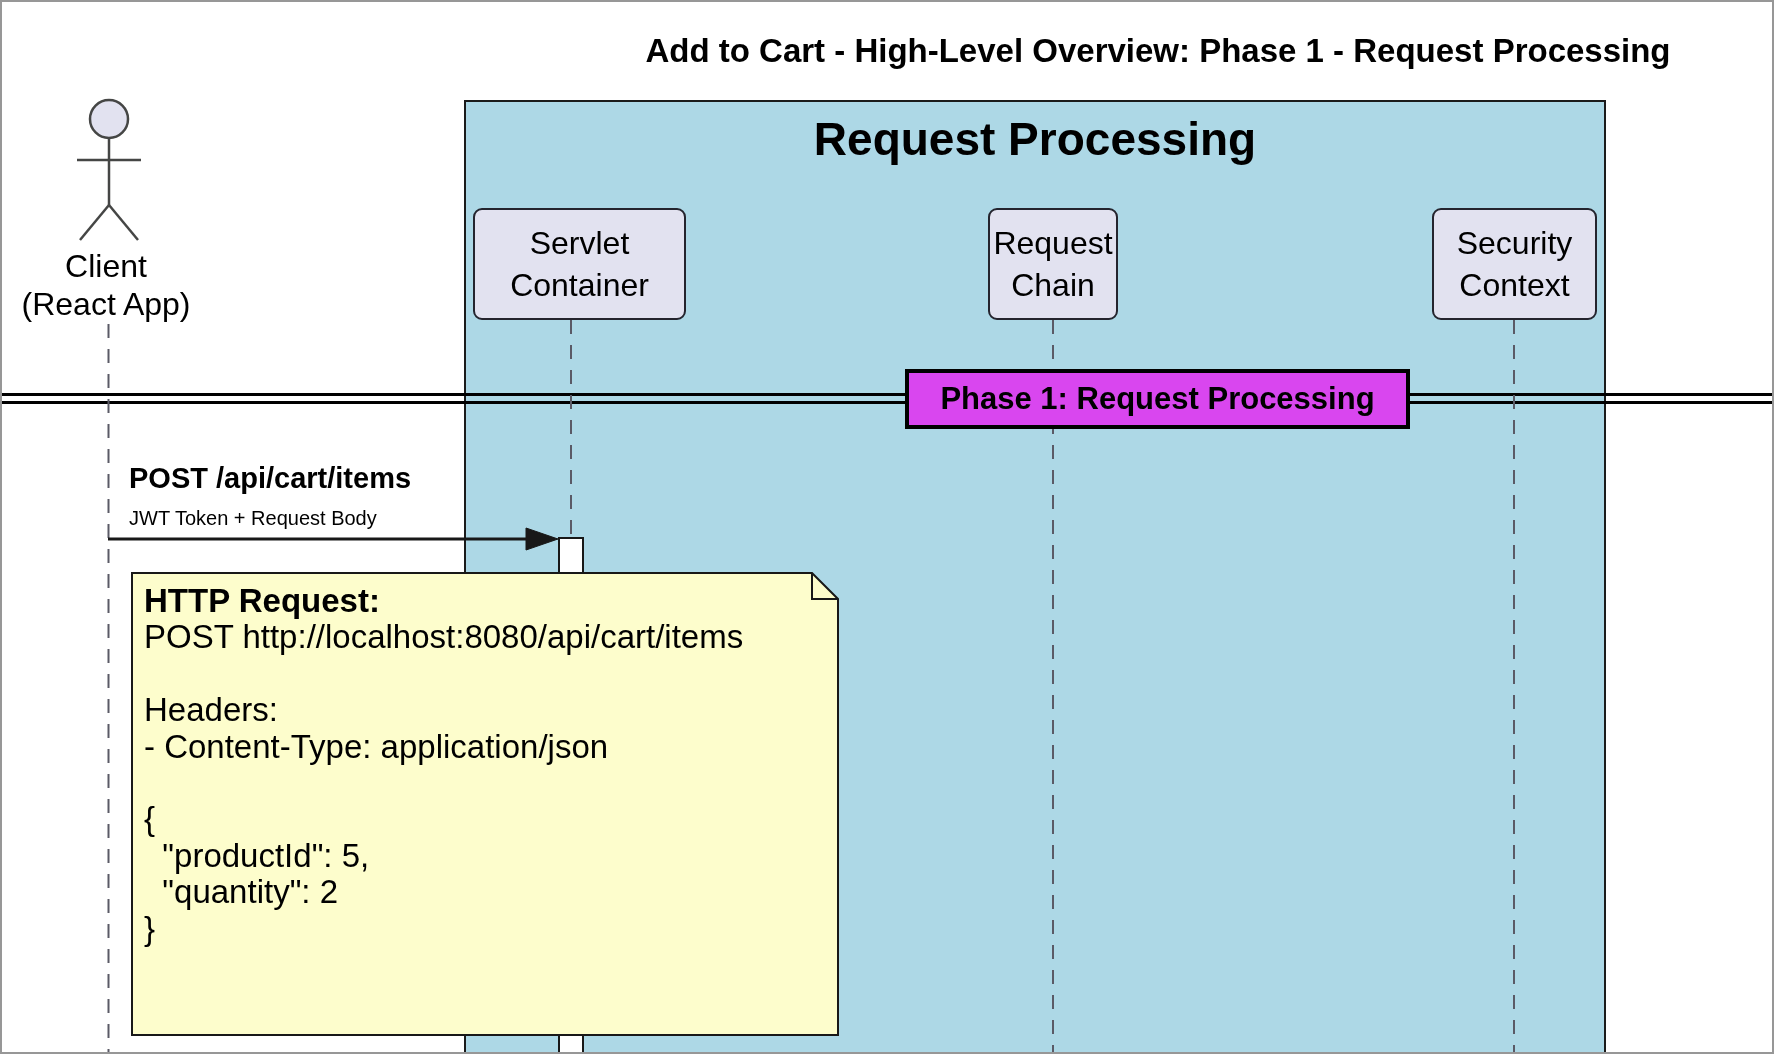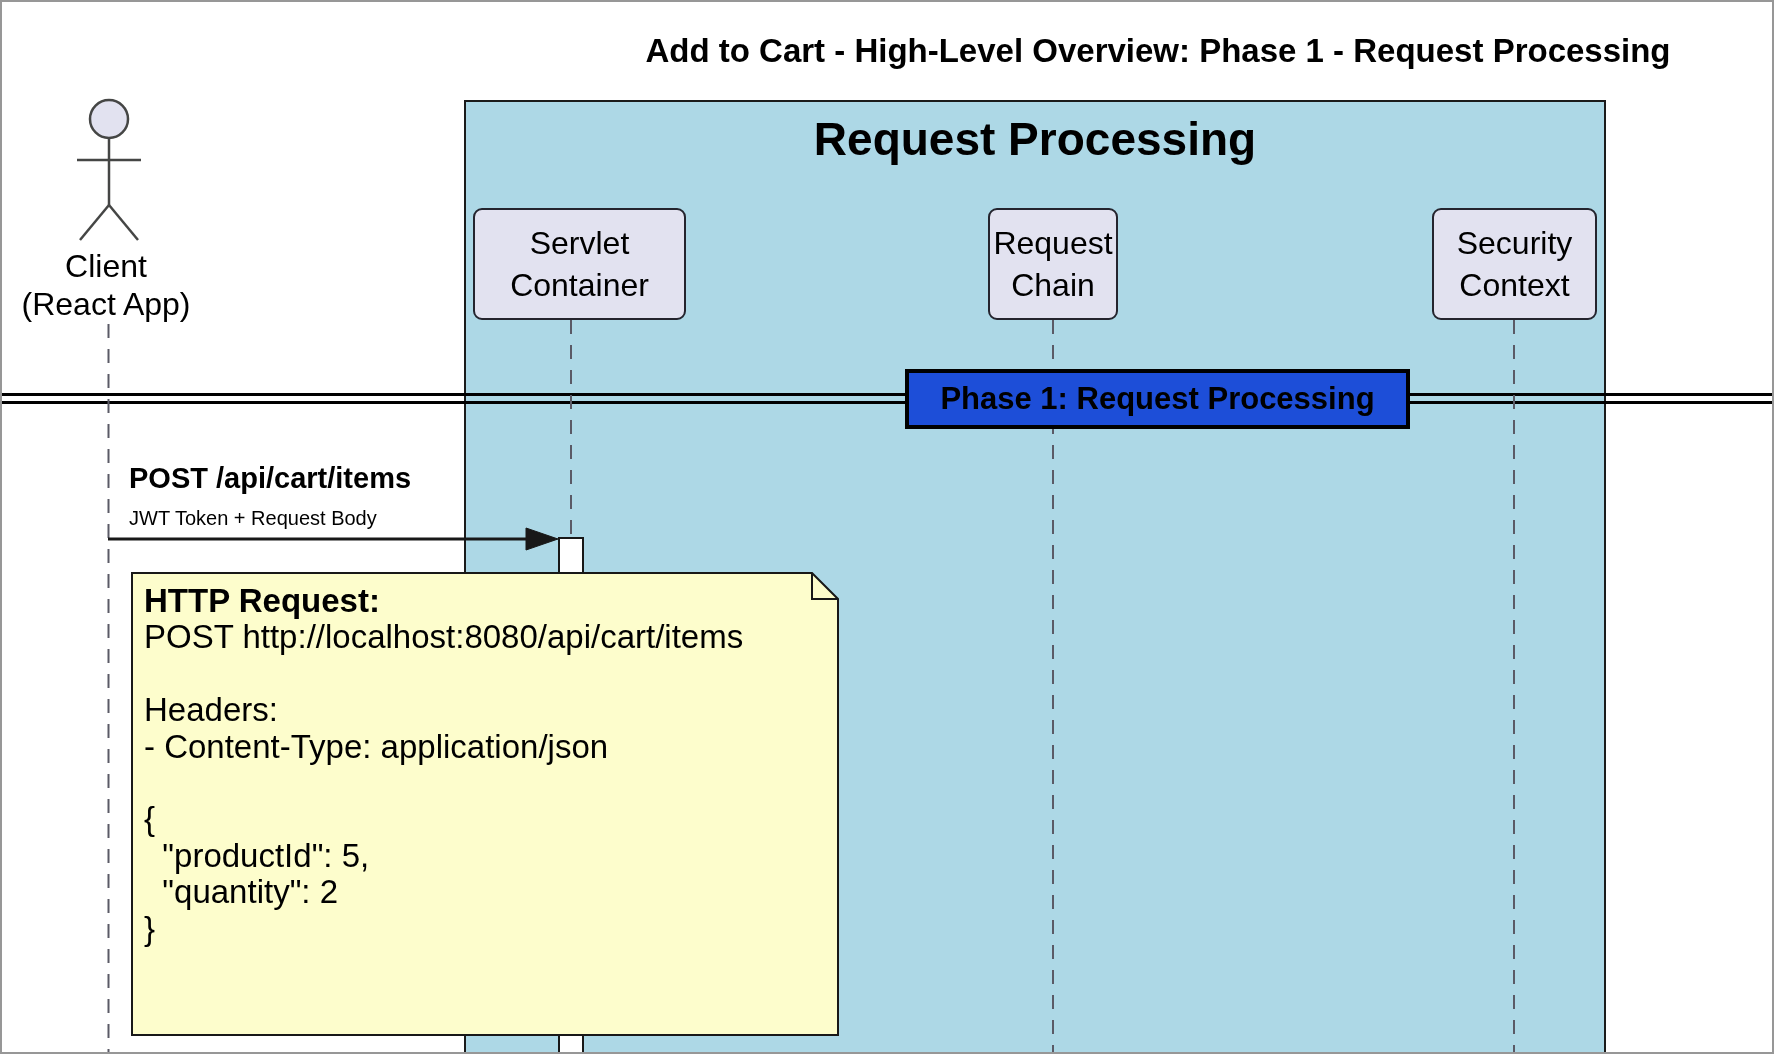--- a/index.html
+++ b/index.html
@@ -80,21 +80,21 @@
     white-space: nowrap;
     z-index: 4;
   }
   .actor-label.line1 { left: -46px; width: 300px; top: 246px; }
   .actor-label.line2 { left: -46px; width: 300px; top: 284px; }
 
   
   .divider-box {
     position: absolute;
     left: 903px; top: 367px; width: 505px; height: 60px;
-    background: #1d4ed8;
+    background: #d946ef;
     border: 4px solid #000000;
     display: flex; align-items: center; justify-content: center;
     font-size: 31px; font-weight: bold;
     white-space: nowrap;
     z-index: 4;
   }
 
   
   .msg-line1 {
     position: absolute; left: 127px; top: 461px;

